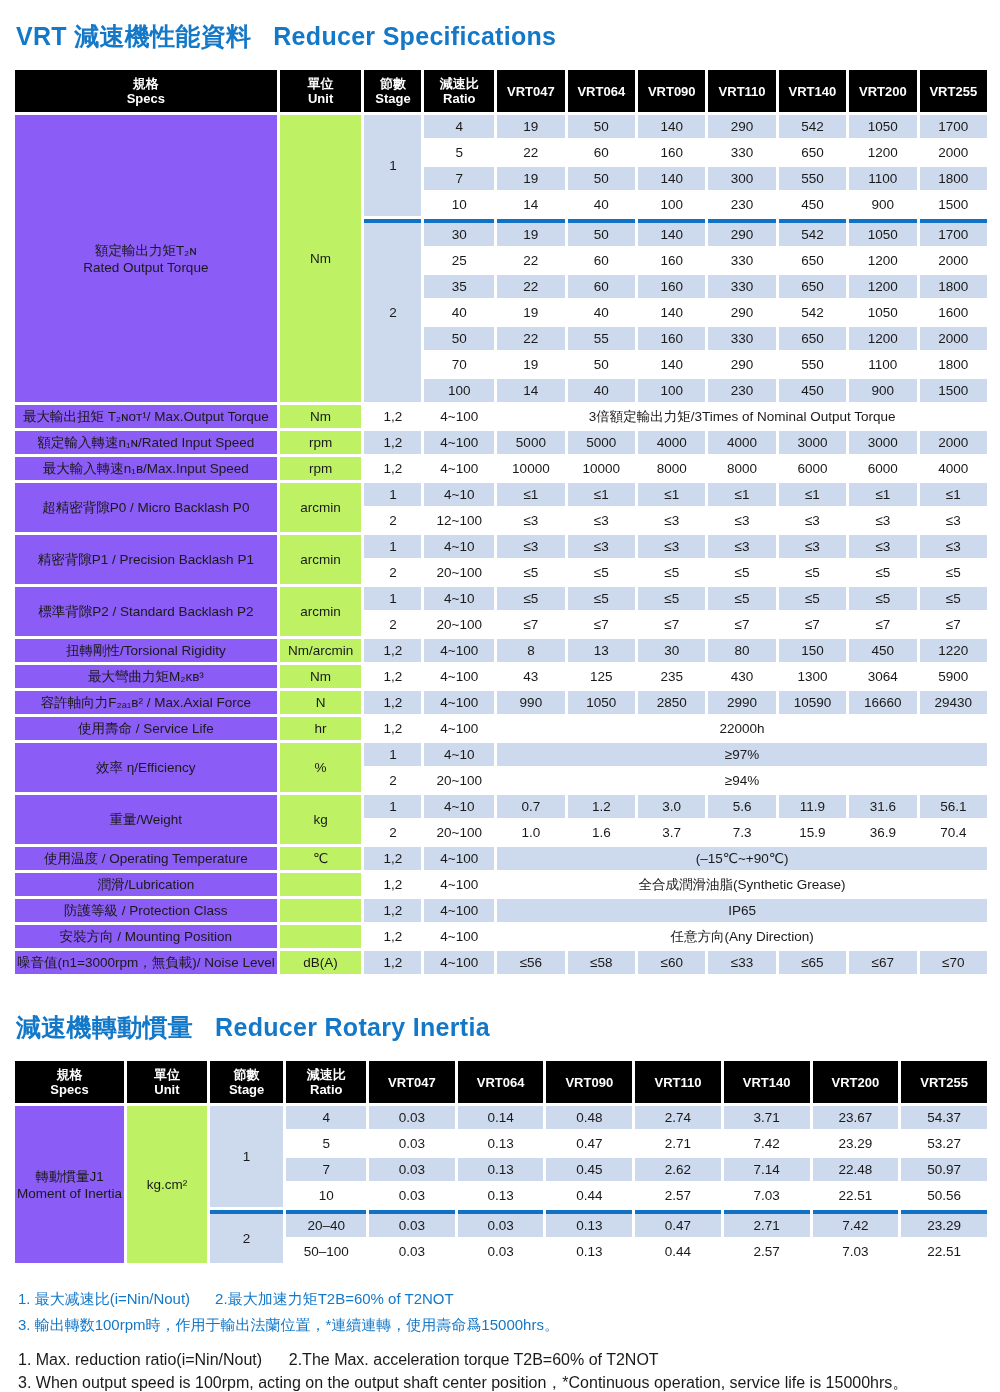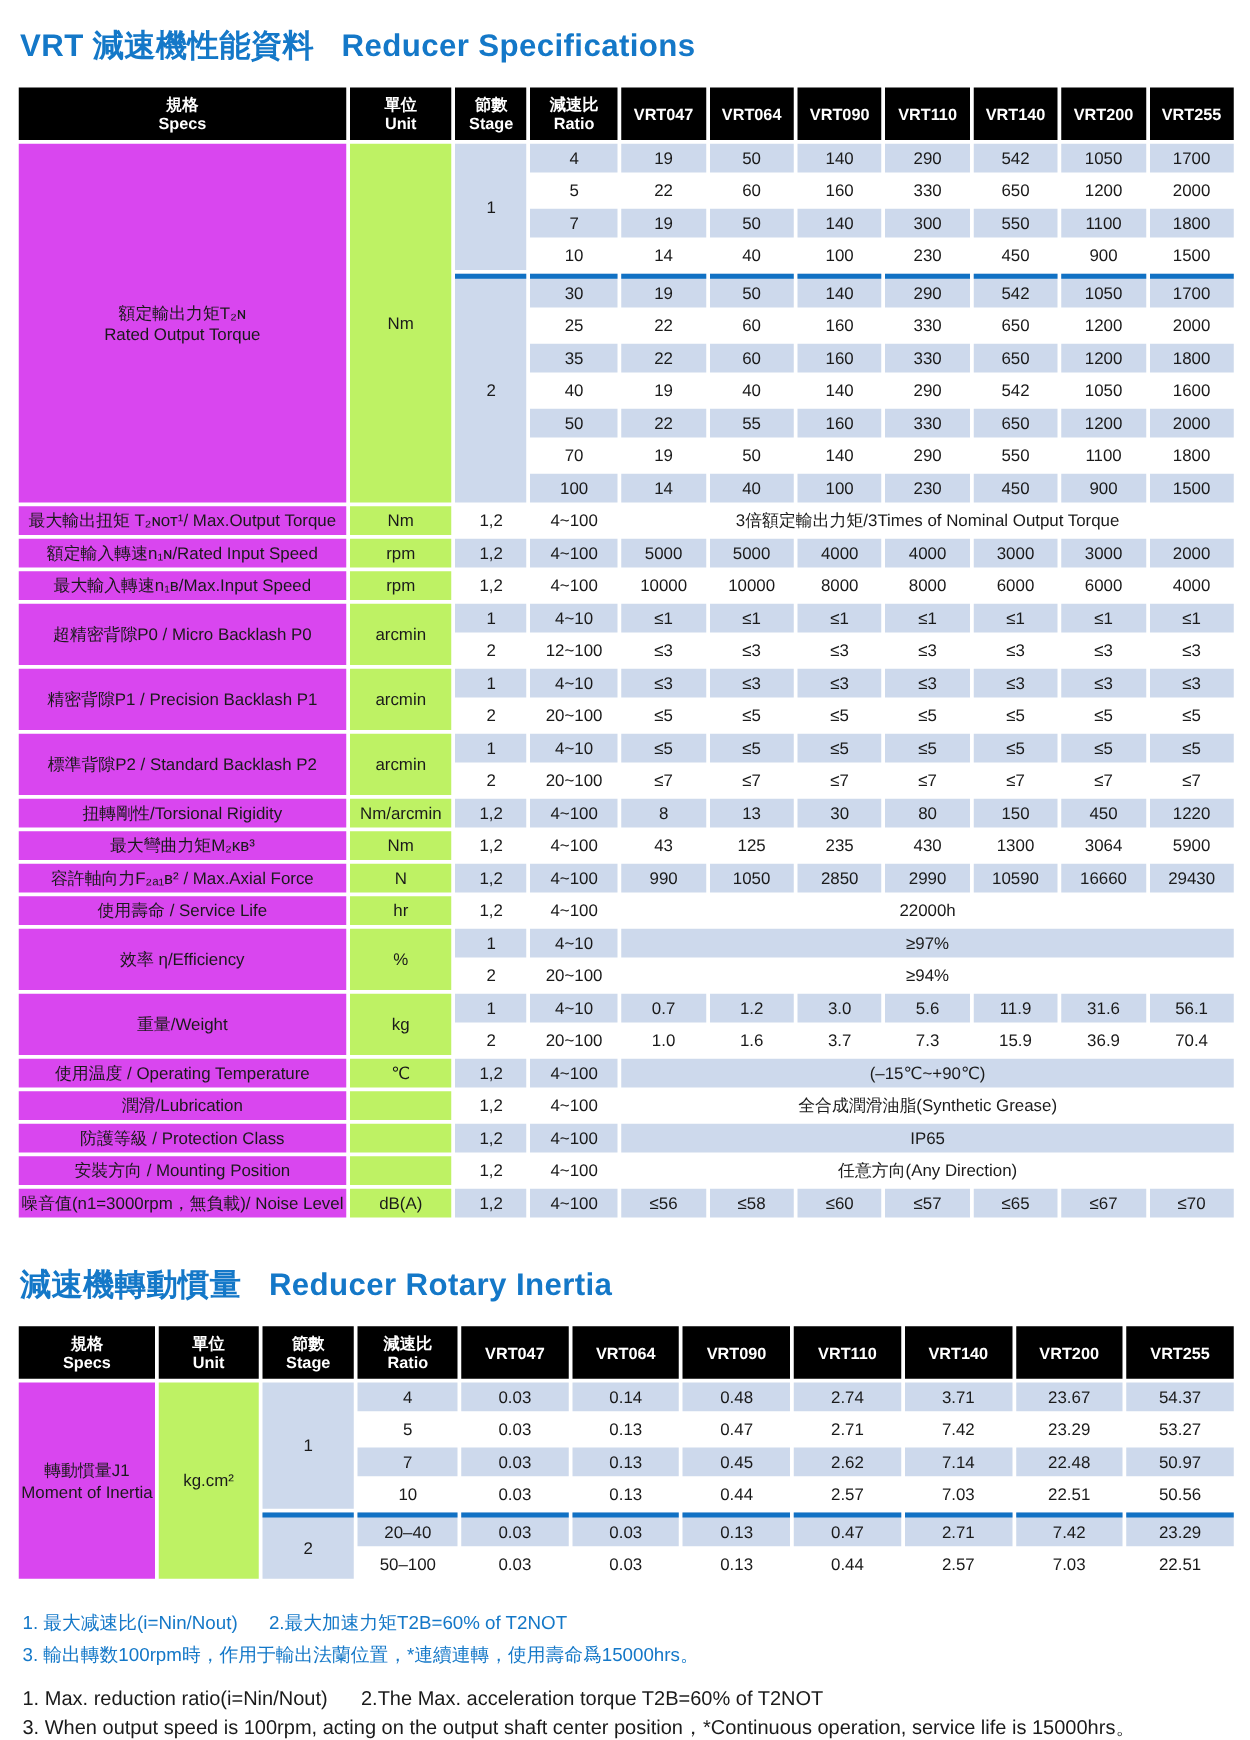--- a/index.html
+++ b/index.html
@@ -8,21 +8,21 @@
   .page{padding:14px 10px 0 12px;}
   h1.sec-title{color:#1478c8;font-size:25px;font-weight:bold;margin:6px 0 14px 4px;
                letter-spacing:0.3px;white-space:nowrap;}
   h1.sec-title .en{margin-left:22px;}
   h1.t2{margin-top:34px;}
   table.spec{border-collapse:separate;border-spacing:3px;table-layout:fixed;}
   table.spec th{background:#000000;color:#ffffff;font-size:13px;font-weight:bold;
                 line-height:15px;padding:6px 1px;text-align:center;vertical-align:middle;}
   table.spec td{font-size:13.5px;text-align:center;vertical-align:middle;
                 padding:3px 2px;height:17px;line-height:17px;overflow:hidden;}
-  td.lbl{text-align:left;padding-left:7px;font-size:11.5px;background:#d946ef;
+  td.lbl{text-align:left;padding-left:7px;font-size:11.5px;background:#8b5cf6;
          white-space:nowrap;line-height:15px;}
   td.unit{background:#bef264;}
   td.stage-merged{background:#cdd9ec;}
   tr.lt td.body{background:#cdd9ec;}
   tr.wt td.body{background:#ffffff;}
   td.divtop{border-top:4px solid #1171c4;}
   .notes{margin:20px 0 0 6px;}
   .notes p{margin:0;white-space:pre-wrap;}
   .notes .zh{color:#1478c8;font-size:15px;line-height:26px;}
   .notes .en{color:#1a1a1a;font-size:16px;line-height:23px;}
@@ -445,21 +445,21 @@
           <tr class="lt">
             <td class="lbl" rowspan="1">
               <div class="lbl-line">噪音值(n1=3000rpm，無負載)/ Noise Level</div>
             </td>
             <td class="unit" rowspan="1">dB(A)</td>
             <td class="body" rowspan="1">1,2</td>
             <td class="body">4~100</td>
             <td class="body">≤56</td>
             <td class="body">≤58</td>
             <td class="body">≤60</td>
-            <td class="body">≤57</td>
+            <td class="body">≤33</td>
             <td class="body">≤65</td>
             <td class="body">≤67</td>
             <td class="body">≤70</td>
           </tr>
         </tbody>
       </table>
     </div>
 
   <h1 class="sec-title t2"><span>減速機轉動慣量</span><span class="en">Reducer Rotary Inertia</span></h1>
 

